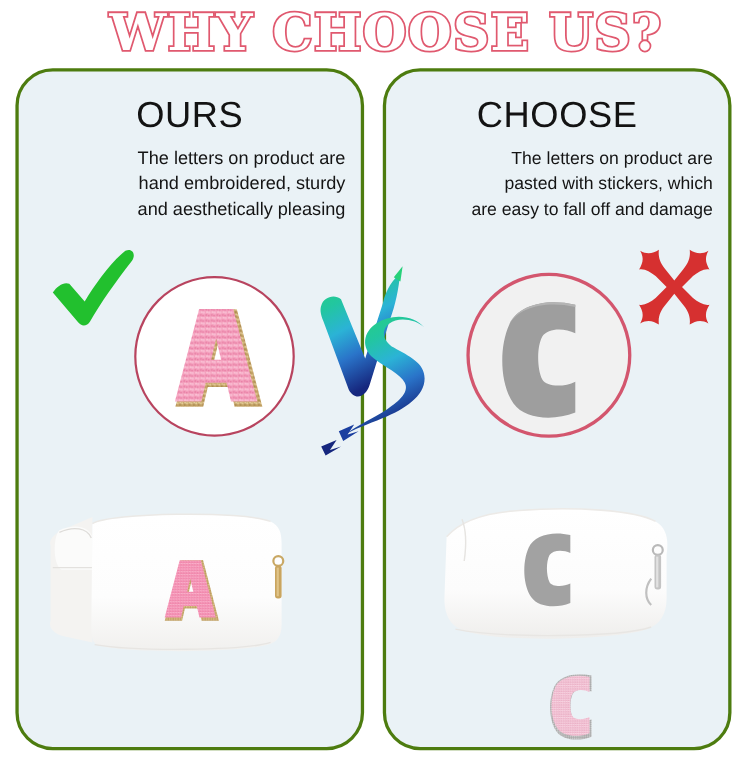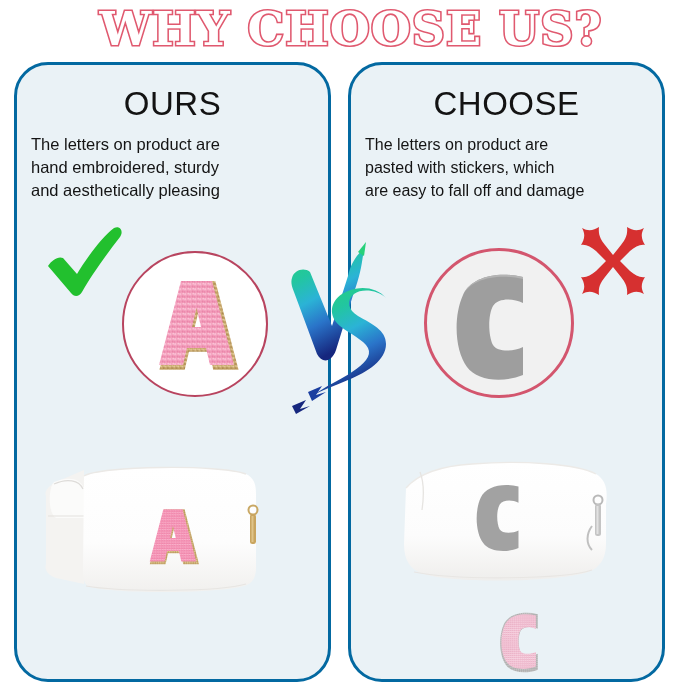--- a/index.html
+++ b/index.html
@@ -16,40 +16,40 @@
   .title-wrap{
     position:absolute;left:0;top:2px;width:679px;height:56px;
     display:flex;align-items:flex-end;justify-content:center;padding-left:11px;
   }
   .title-svg{display:block;}
 
   
   .panel{
     position:absolute;
     background:#eaf2f6;
-    border:3px solid #0369a1;
+    border:3px solid #4d7c0f;
     border-radius:34px;
     box-sizing:border-box;
   }
   .panel-left{left:14px;top:62px;width:317px;height:620px;}
   .panel-right{left:348px;top:62px;width:317px;height:620px;}
 
   .panel-heading{
     position:absolute;left:0;width:100%;
     text-align:center;
     font-size:33px;
     font-weight:400;
     letter-spacing:0.5px;
     color:#131313;
     top:20px;
   }
   .panel-body{
     position:absolute;left:14px;width:calc(100% - 28px);
     top:68px;
-    text-align:left;
+    text-align:right;
     font-size:16.5px;
     line-height:23px;
     color:#141414;
     white-space:pre-line;
   }
   .panel-right .panel-body{font-size:16px;}
 
   
   .mark{position:absolute;}
   .check-mark{left:46px;top:226px;}

